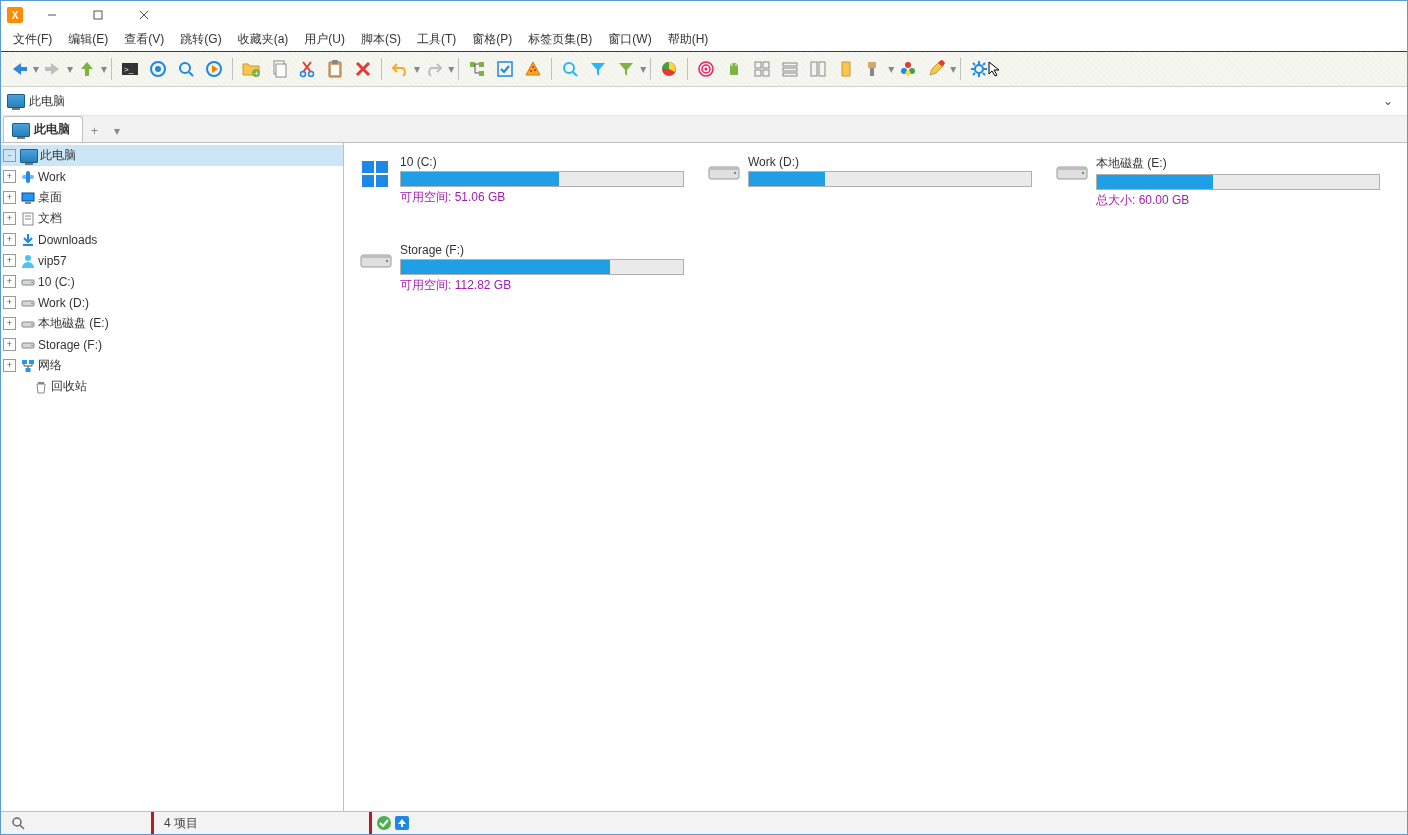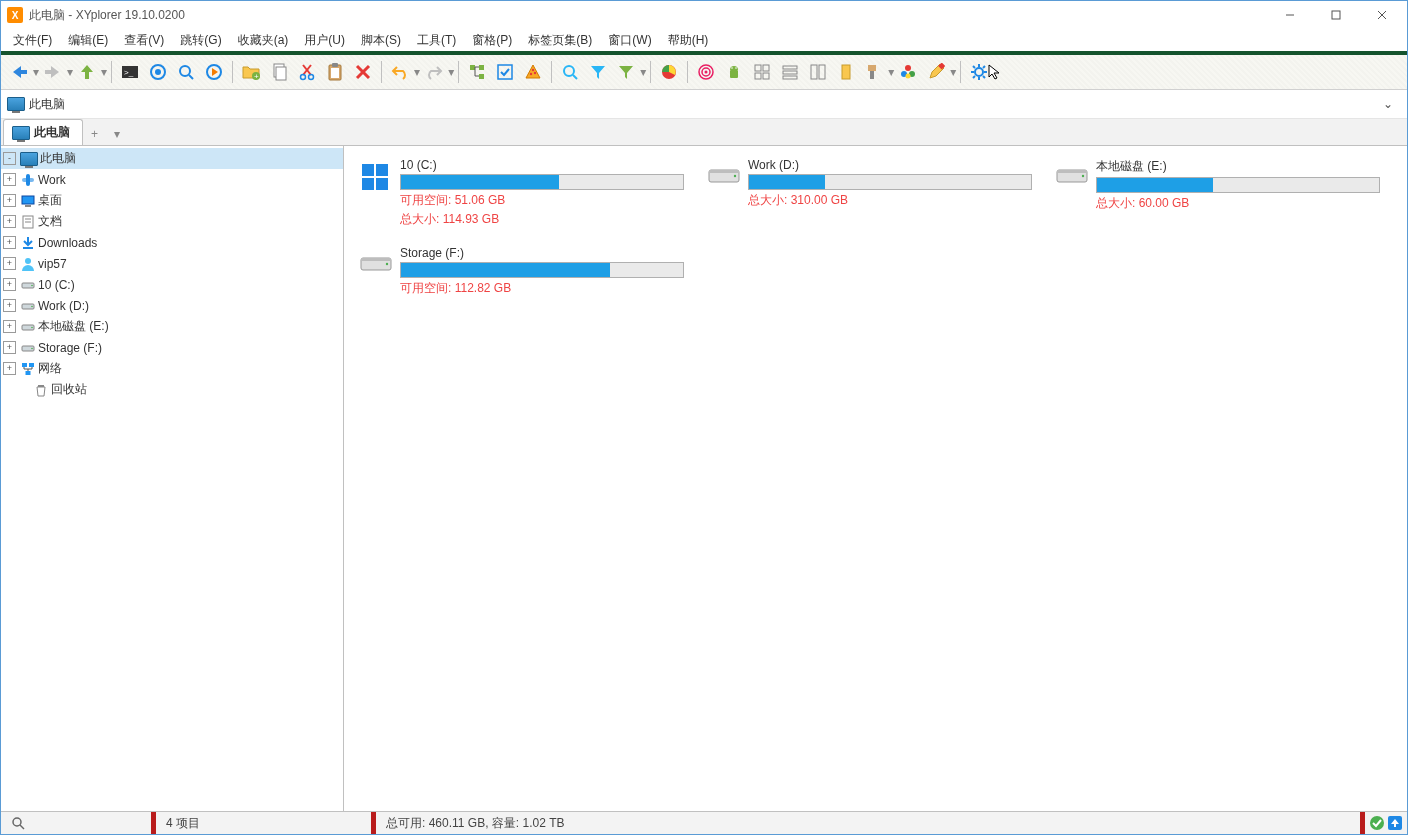--- a/index.html
+++ b/index.html
@@ -3,21 +3,21 @@
 <meta charset="utf-8">
 <style>
 html,body{margin:0;padding:0;height:100%;font-family:"Microsoft YaHei",Tahoma,sans-serif;font-size:12px;color:#333;background:#fff;overflow:hidden}
 .window{display:flex;flex-direction:column;height:835px;width:1408px;box-sizing:border-box;border:1px solid #5a9bd5}
 .titlebar{height:28px;background:#fff;display:flex;align-items:center;padding:0 2px;font-size:12px;color:#555}
 .titlebar .app-icon{width:16px;height:16px;margin:0 6px 0 4px;background:#ff8c00;border-radius:2px;display:flex;align-items:center;justify-content:center;color:#fff;font-weight:bold;font-size:10px}
 .titlebar .title{flex:1}
 .win-btns{display:flex}
 .win-btn{width:46px;height:28px;display:flex;align-items:center;justify-content:center;color:#555}
 .win-btn svg{stroke:#555;stroke-width:1;fill:none}
-.menubar{height:22px;display:flex;align-items:center;padding:0 4px;background:#fff;border-bottom:4px solid #14532d}
+.menubar{height:22px;display:flex;align-items:flex-start;padding:0 4px;background:#fff;border-bottom:1px solid #14532d}
 .menu-item{padding:2px 8px;color:#333}
 .toolbar{height:30px;display:flex;align-items:center;padding:2px 4px;background:repeating-linear-gradient(45deg,#f7f7f2,#f7f7f2 2px,#f3f3ee 2px,#f3f3ee 4px);border-bottom:1px solid #d0d0d0}
 .tbtn{width:24px;height:24px;margin:0 2px;display:flex;align-items:center;justify-content:center;border-radius:2px}
 .tbtn-drop{display:flex;align-items:center}
 .tsep{width:1px;height:22px;background:#c0c0c0;margin:0 4px}
 .addressbar{height:24px;display:flex;align-items:center;padding:2px 6px;background:#fff;border-bottom:1px solid #e5e5e5}
 .addressbar .monitor-icon{margin-right:4px}
 .addressbar .drop{margin-left:auto;padding:0 8px;color:#555}
 .tabbar{height:26px;display:flex;align-items:flex-end;background:#f2f2f2;border-bottom:1px solid #c0c0c0;padding-left:2px}
 .tab{display:flex;align-items:center;gap:4px;padding:4px 12px 4px 8px;background:#fff;border:1px solid #c0c0c0;border-bottom:none;border-radius:3px 3px 0 0;font-weight:bold}
@@ -29,37 +29,36 @@
 .tree-exp{width:11px;height:11px;border:1px solid #9a9a9a;display:flex;align-items:center;justify-content:center;font-size:9px;line-height:1;color:#555;margin-right:2px}
 .tree-exp.blank{border:none}
 .tree-label{white-space:nowrap}
 .content{flex:1;overflow:auto;padding:8px 0 0 0;display:flex;flex-wrap:wrap;align-content:flex-start}
 .drive{width:332px;height:80px;display:flex;padding:4px 8px;margin-bottom:0}
 .drive .dicon{width:48px;display:flex;align-items:flex-start;justify-content:center;padding-top:2px}
 .drive .dinfo{flex:1;display:flex;flex-direction:column;gap:2px}
 .drive .dname{color:#333}
 .drive .bar{height:14px;border:1px solid #b0b0b0;background:#eaeaea;position:relative}
 .drive .bar .fill{position:absolute;left:0;top:0;bottom:0;background:#1e9fe6}
-.drive .dtext{color:#ef4444}
+.drive .dtext{color:#a21caf}
 .statusbar{height:22px;border-top:1px solid #c0c0c0;display:flex;align-items:center;background:#f3f3f3;font-size:12px;color:#444}
-.status-seg{padding:0 10px;border-right:5px solid #b91c1c;height:100%;display:flex;align-items:center;gap:4px}
+.status-seg{padding:0 10px;border-right:3px solid #b91c1c;height:100%;display:flex;align-items:center;gap:4px}
 .status-seg.flex{flex:1}
 .status-seg.noborder{border-right:none}
 .monitor-icon{width:16px;height:12px;background:linear-gradient(#4aa3df,#2980b9);border:1px solid #1b5e8a;border-radius:1px;position:relative}
 .monitor-icon::after{content:"";position:absolute;bottom:-3px;left:4px;right:4px;height:2px;background:#777}
 svg{display:block}
 </style>
 </head>
 <body>
 
 <div class="window">
 
   <div class="titlebar">
     <div class="app-icon">X</div>
-    <div class="title">此电脑 - XYplorer 19.10.0200</div>
     <div class="win-btns">
       <div class="win-btn">
           <svg width="10" height="10">
             <line x1="1" y1="5" x2="9" y2="5"></line>
           </svg>
         </div>
       <div class="win-btn">
           <svg width="10" height="10">
             <rect x="1" y="1" width="8" height="8"></rect>
           </svg>
@@ -484,37 +483,35 @@
               <rect x="4" y="18" width="12" height="12" fill="#1e88e5"></rect>
               <rect x="18" y="18" width="12" height="12" fill="#1e88e5"></rect>
             </svg>
           </div>
           <div class="dinfo">
             <div class="dname">10 (C:)</div>
             <div class="bar">
               <div class="fill" style="width:56%"></div>
             </div>
             <div class="dtext">可用空间: 51.06 GB</div>
-            <div class="dtext">总大小: 114.93 GB</div>
           </div>
         </div>
         <div class="drive">
           <div class="dicon">
             <svg width="36" height="28">
               <rect x="3" y="10" width="30" height="12" rx="2" fill="#e0e0e0" stroke="#999"></rect>
               <rect x="3" y="10" width="30" height="3" fill="#bdbdbd"></rect>
               <circle cx="29" cy="16" r="1.2" fill="#4caf50"></circle>
             </svg>
           </div>
           <div class="dinfo">
             <div class="dname">Work (D:)</div>
             <div class="bar">
               <div class="fill" style="width:27%"></div>
             </div>
-            <div class="dtext">总大小: 310.00 GB</div>
           </div>
         </div>
         <div class="drive">
           <div class="dicon">
             <svg width="36" height="28">
               <rect x="3" y="10" width="30" height="12" rx="2" fill="#e0e0e0" stroke="#999"></rect>
               <rect x="3" y="10" width="30" height="3" fill="#bdbdbd"></rect>
               <circle cx="29" cy="16" r="1.2" fill="#4caf50"></circle>
             </svg>
           </div>
@@ -548,23 +545,20 @@
   <div class="statusbar">
     <div class="status-seg" style="width:130px">
       <svg width="14" height="14">
           <circle cx="6" cy="6" r="4" fill="none" stroke="#666" stroke-width="1.5"></circle>
           <line x1="9" y1="9" x2="13" y2="13" stroke="#666" stroke-width="1.5"></line>
         </svg>
     </div>
     <div class="status-seg" style="width:195px">
         <span>4 项目</span>
       </div>
-    <div class="status-seg flex">
-        <span>总可用: 460.11 GB, 容量: 1.02 TB</span>
-      </div>
     <div class="status-seg noborder" style="padding:0 4px;gap:2px">
       <svg width="16" height="16">
           <circle cx="8" cy="8" r="7" fill="#4caf50"></circle>
           <path d="M4 8 L7 11 L12 5" fill="none" stroke="#fff" stroke-width="2"></path>
         </svg>
       <svg width="16" height="16">
           <rect x="1" y="1" width="14" height="14" rx="2" fill="#1e88e5"></rect>
           <path d="M8 4 L12 9 L9 9 L9 12 L7 12 L7 9 L4 9 Z" fill="#fff"></path>
         </svg>
     </div>

